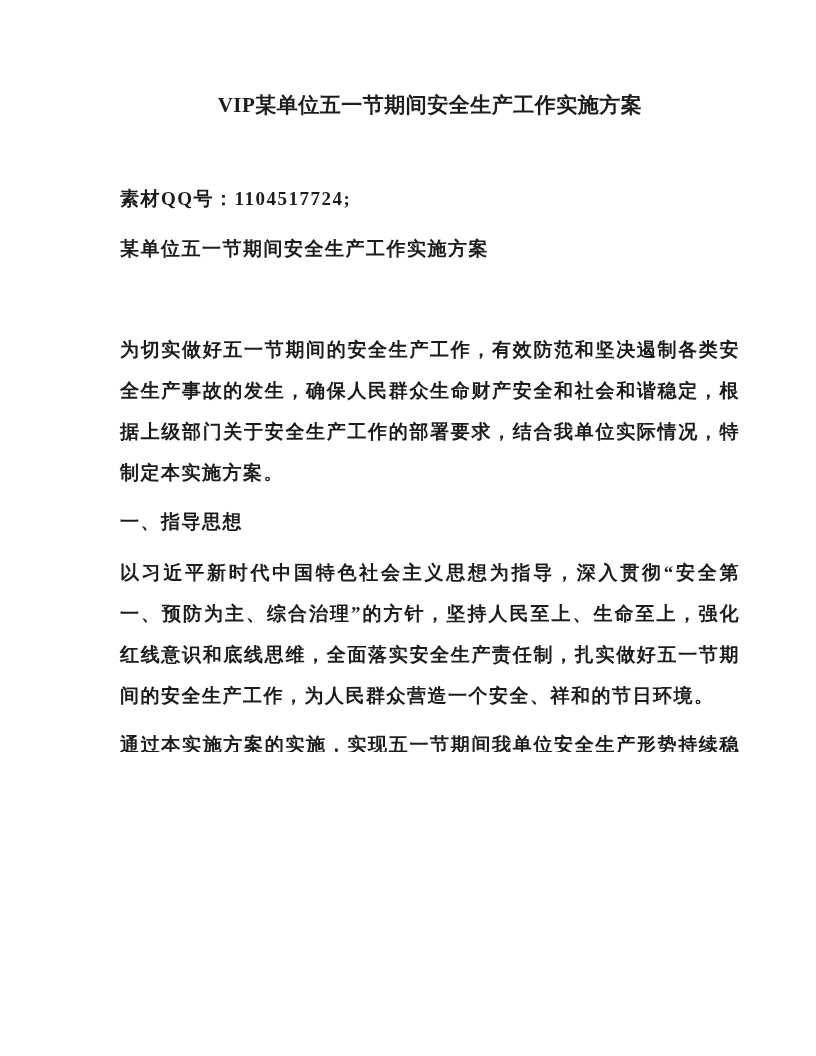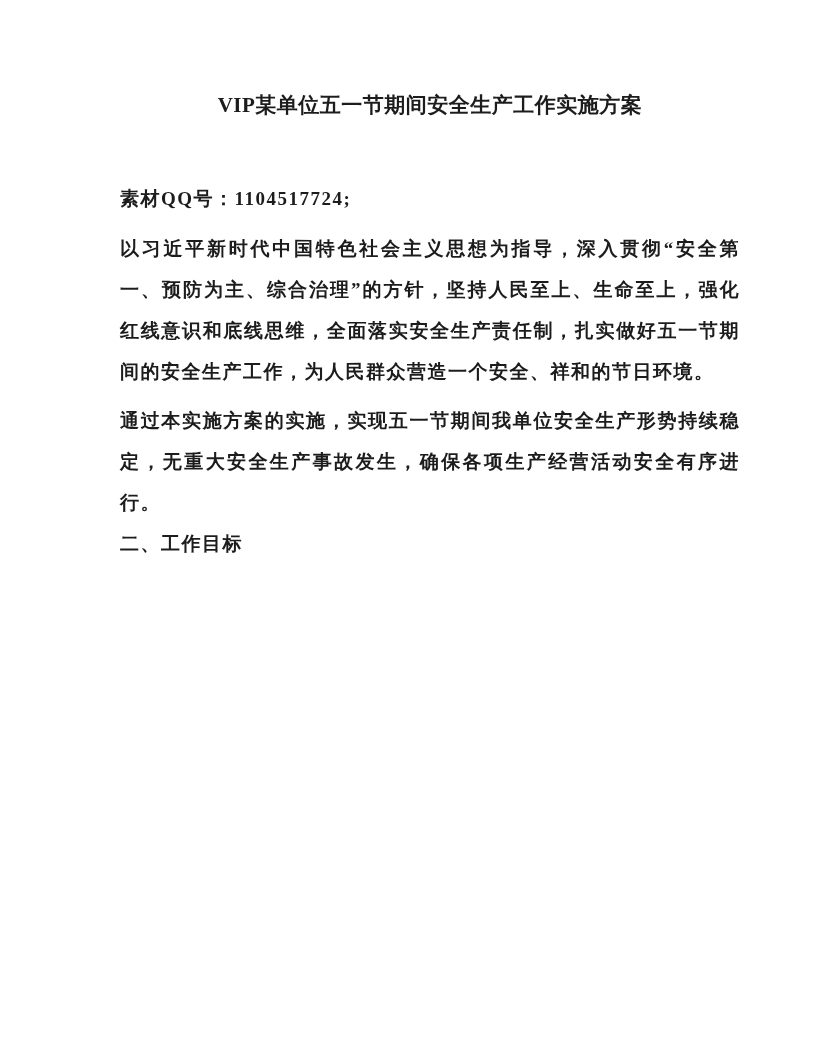--- a/index.html
+++ b/index.html
@@ -45,22 +45,25 @@
 </style>
 </head>
 <body>
 
 <div class="page">
 
   <h1 class="doc-title">VIP某单位五一节期间安全生产工作实施方案</h1>
 
   <p class="body-text meta-line">素材QQ号：1104517724;</p>
 
+  <p class="body-text subtitle-line">某单位五一节期间安全生产工作实施方案</p>
 
+  <p class="body-text intro-par">为切实做好五一节期间的安全生产工作，有效防范和坚决遏制各类安全生产事故的发生，确保人民群众生命财产安全和社会和谐稳定，根据上级部门关于安全生产工作的部署要求，结合我单位实际情况，特制定本实施方案。</p>
 
+  <p class="body-text sec-heading-1">一、指导思想</p>
 
   <p class="body-text sec-par-1">以习近平新时代中国特色社会主义思想为指导，深入贯彻“安全第一、预防为主、综合治理”的方针，坚持人民至上、生命至上，强化红线意识和底线思维，全面落实安全生产责任制，扎实做好五一节期间的安全生产工作，为人民群众营造一个安全、祥和的节日环境。</p>
 
   <p class="body-text">通过本实施方案的实施，实现五一节期间我单位安全生产形势持续稳定，无重大安全生产事故发生，确保各项生产经营活动安全有序进行。</p>
 
   <p class="body-text sec-heading-2">二、工作目标</p>
 
 </div>
 
 </body></html>

